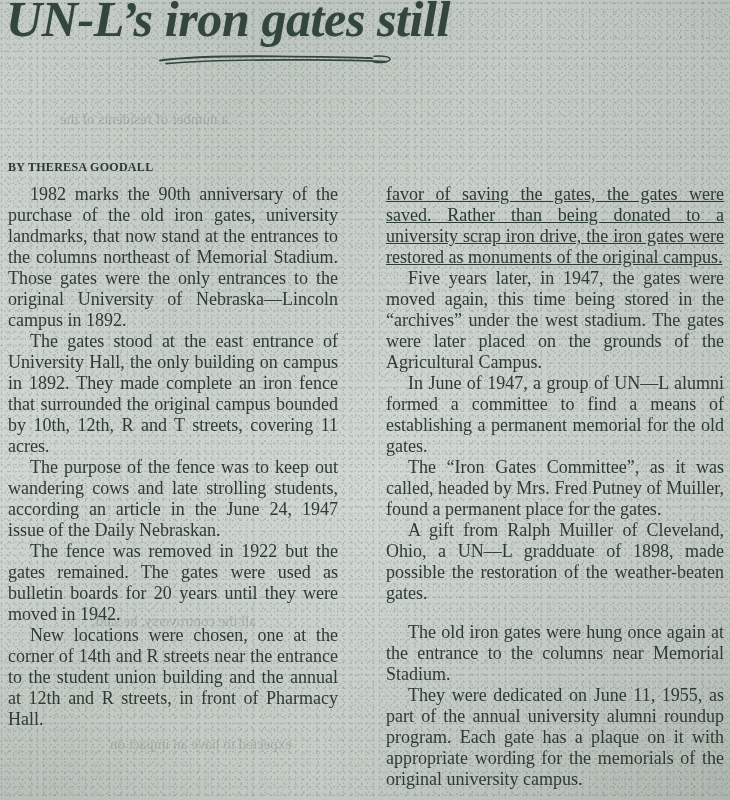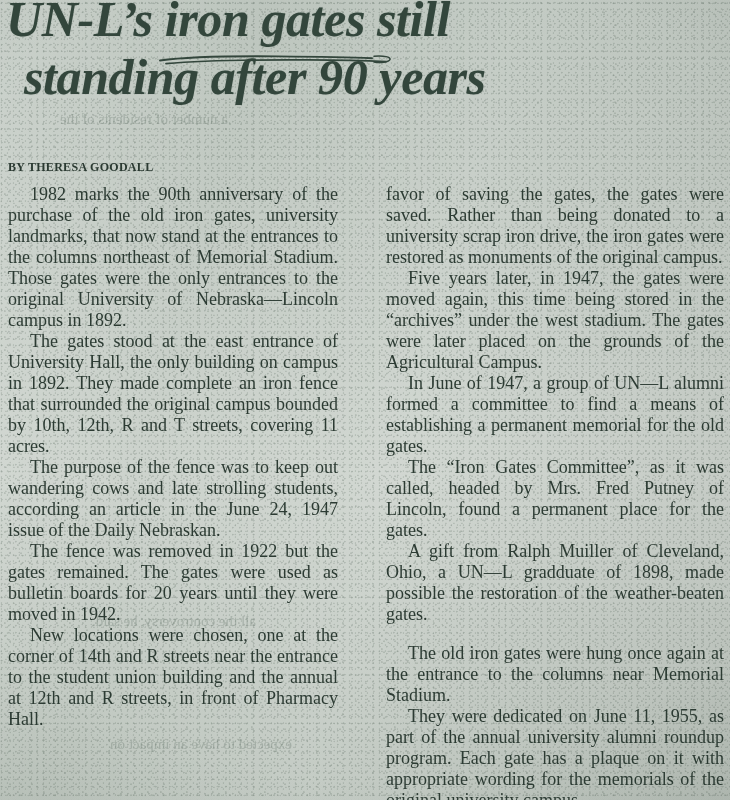--- a/index.html
+++ b/index.html
@@ -108,21 +108,21 @@
     -webkit-hyphens: none;
     hyphens: none;
   }
   .col-left  { left: 8px;   width: 330px; }
   .col-right { left: 386px; width: 338px; }
 
   .col p {
     margin: 0;
     text-indent: 22px;
   }
-  .col p.no-indent { text-indent: 0; }
+  .col p.no-indent { text-indent: 0; text-decoration: underline; }
   .col p.gap-before { margin-top: 18px; }
 
   
   .showthrough {
     position: absolute;
     z-index: 2;
     color: rgba(90,106,96,0.30);
     font-size: 15px;
     line-height: 19px;
     transform: scaleX(-1);
@@ -139,21 +139,20 @@
   <div class="grain"></div>
 
   <div class="showthrough" style="left:92px; top:612px;">all the controversy, he said.</div>
   <div class="showthrough" style="left:110px; top:735px;">expected to have an impact on</div>
   <div class="showthrough" style="left:60px; top:110px;">a number of residents of the</div>
 
   <div class="content">
 
     <div class="headline">
       <span class="headline-line-1">UN-L’s iron gates still</span>
-      <span class="headline-line-2">standing after 90 years</span>
     </div>
 
     <svg class="pen-underline" viewBox="0 0 240 14" preserveAspectRatio="none">
       <path d="M2,8.5 C30,4.6 70,4.0 120,4.4 C160,4.7 196,5.4 214,6.2" fill="none" stroke="#33463c" stroke-width="1.9" stroke-linecap="round"></path>
       <path d="M8,11.6 C44,8.4 92,7.6 150,7.9 C184,8.1 210,8.8 228,9.6" fill="none" stroke="#33463c" stroke-width="1.7" stroke-linecap="round"></path>
       <path d="M216,4.2 C226,3.4 233,5.0 232,7.6 C231,10.2 222,11.4 216,10.0" fill="none" stroke="#33463c" stroke-width="1.5" stroke-linecap="round"></path>
     </svg>
 
     <div class="byline">BY THERESA GOODALL</div>
 
@@ -162,21 +161,21 @@
       <p>The gates stood at the east entrance of University Hall, the only building on campus in 1892. They made complete an iron fence that surrounded the original campus bounded by 10th, 12th, R and T streets, covering 11 acres.</p>
       <p>The purpose of the fence was to keep out wandering cows and late strolling students, according an article in the June 24, 1947 issue of the Daily Nebraskan.</p>
       <p>The fence was removed in 1922 but the gates remained. The gates were used as bulletin boards for 20 years until they were moved in 1942.</p>
       <p>New locations were chosen, one at the corner of 14th and R streets near the entrance to the student union building and the annual at 12th and R streets, in front of Pharmacy Hall.</p>
     </div>
 
     <div class="col col-right">
       <p class="no-indent">favor of saving the gates, the gates were saved. Rather than being donated to a university scrap iron drive, the iron gates were restored as monuments of the original campus.</p>
       <p>Five years later, in 1947, the gates were moved again, this time being stored in the “archives” under the west stadium. The gates were later placed on the grounds of the Agricultural Campus.</p>
       <p>In June of 1947, a group of UN—L alumni formed a committee to find a means of establishing a permanent memorial for the old gates.</p>
-      <p>The “Iron Gates Committee”, as it was called, headed by Mrs. Fred Putney of Lincoln, found a permanent place for the gates.</p>
+      <p>The “Iron Gates Committee”, as it was called, headed by Mrs. Fred Putney of Muiller, found a permanent place for the gates.</p>
       <p>A gift from Ralph Muiller of Cleveland, Ohio, a UN—L gradduate of 1898, made possible the restoration of the weather-beaten gates.</p>
       <p class="gap-before">The old iron gates were hung once again at the entrance to the columns near Memorial Stadium.</p>
       <p>They were dedicated on June 11, 1955, as part of the annual university alumni roundup program. Each gate has a plaque on it with appropriate wording for the memorials of the original university campus.</p>
     </div>
 
   </div>
 
   <div class="vignette"></div>
 </div>
 

